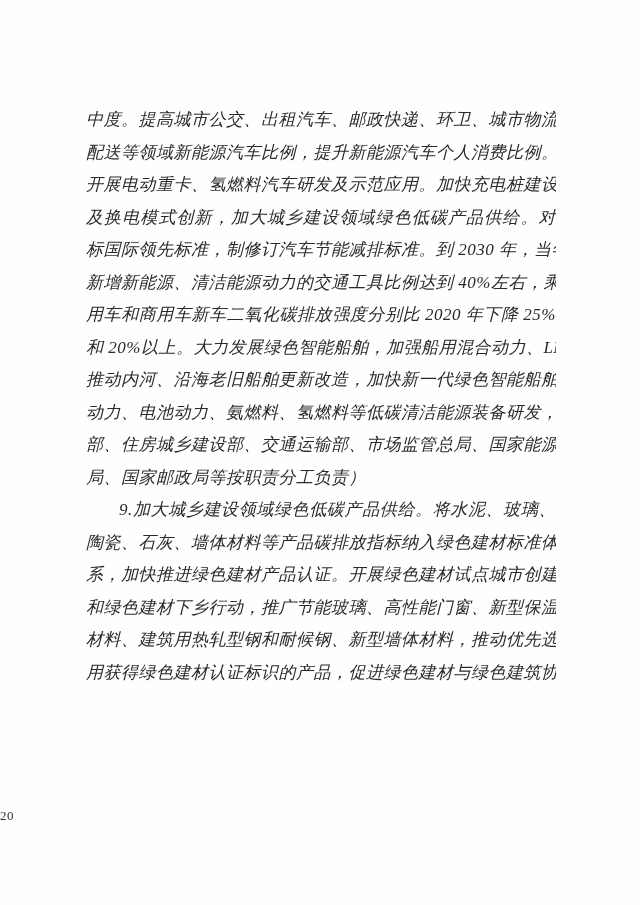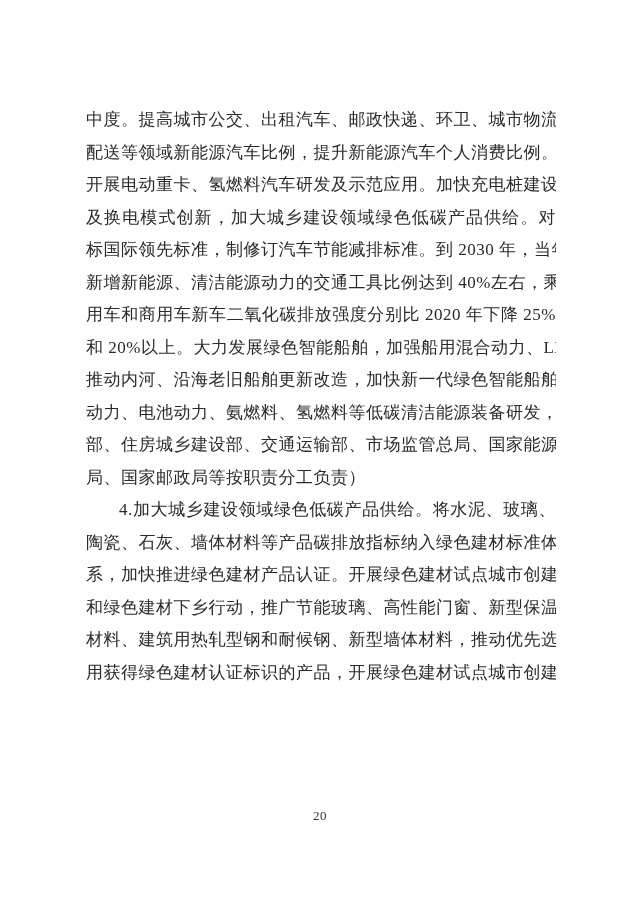--- a/index.html
+++ b/index.html
@@ -31,33 +31,33 @@
   }
   .line {
     height: 32.5px;
     line-height: 32.5px;
     text-align: justify;
     text-align-last: justify;
     text-justify: inter-character;
     white-space: nowrap;
     letter-spacing: 0.5px;
     overflow: hidden;
+    font-style: italic;
   }
   .line.short {
     text-align-last: left;
   }
   .line.indent {
     text-indent: 33px;
   }
   .footer {
     position: absolute;
     left: 0;
     top: 806px;
     width: 640px;
-    text-align: center;
   }
   .page-number {
     font-size: 13px;
     color: #333333;
     letter-spacing: 0.5px;
   }
 </style>
 </head>
 <body>
 
@@ -68,23 +68,23 @@
     <div class="line">开展电动重卡、氢燃料汽车研发及示范应用。加快充电桩建设</div>
     <div class="line">及换电模式创新，加大城乡建设领域绿色低碳产品供给。对</div>
     <div class="line">标国际领先标准，制修订汽车节能减排标准。到 2030 年，当年</div>
     <div class="line">新增新能源、清洁能源动力的交通工具比例达到 40%左右，乘</div>
     <div class="line">用车和商用车新车二氧化碳排放强度分别比 2020 年下降 25%</div>
     <div class="line">和 20%以上。大力发展绿色智能船舶，加强船用混合动力、LNG</div>
     <div class="line">推动内河、沿海老旧船舶更新改造，加快新一代绿色智能船舶</div>
     <div class="line">动力、电池动力、氨燃料、氢燃料等低碳清洁能源装备研发，</div>
     <div class="line">部、住房城乡建设部、交通运输部、市场监管总局、国家能源</div>
     <div class="line short">局、国家邮政局等按职责分工负责）</div>
-    <div class="line indent">4.加大城乡建设领域绿色低碳产品供给。将水泥、玻璃、</div>
+    <div class="line indent">9.加大城乡建设领域绿色低碳产品供给。将水泥、玻璃、</div>
     <div class="line">陶瓷、石灰、墙体材料等产品碳排放指标纳入绿色建材标准体</div>
     <div class="line">系，加快推进绿色建材产品认证。开展绿色建材试点城市创建</div>
     <div class="line">和绿色建材下乡行动，推广节能玻璃、高性能门窗、新型保温</div>
     <div class="line">材料、建筑用热轧型钢和耐候钢、新型墙体材料，推动优先选</div>
-    <div class="line">用获得绿色建材认证标识的产品，开展绿色建材试点城市创建</div>
+    <div class="line">用获得绿色建材认证标识的产品，促进绿色建材与绿色建筑协</div>
   </div>
   <div class="footer">
     <span class="page-number">20</span>
   </div>
 </div>
 
 </body></html>

